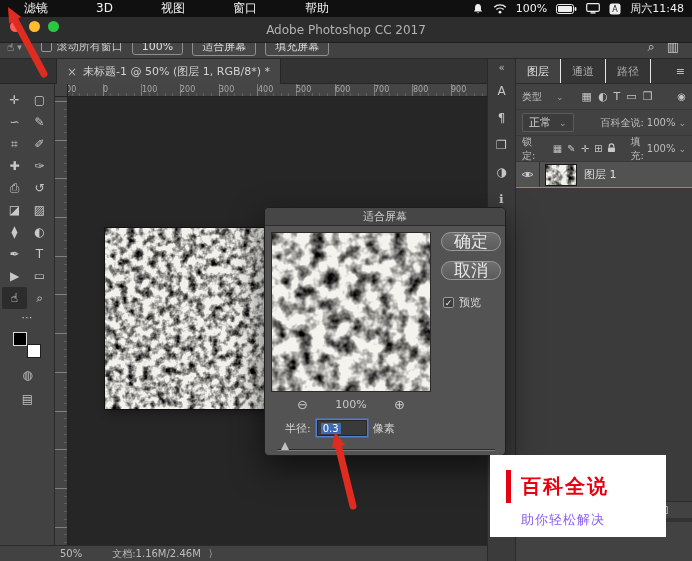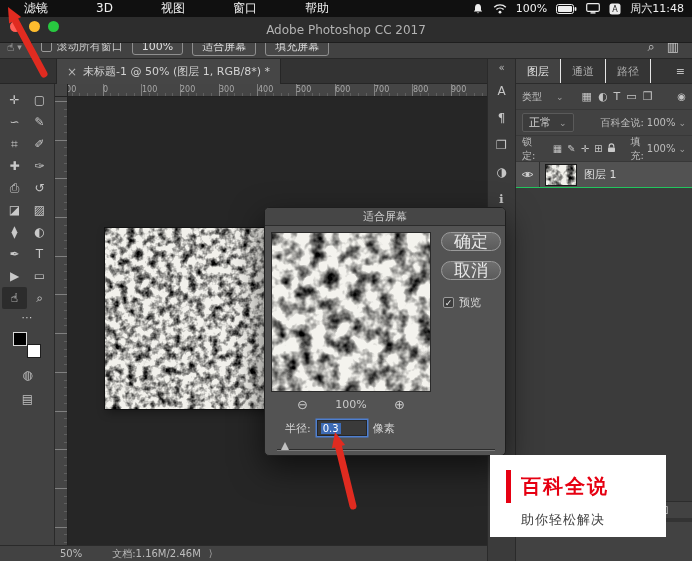--- a/index.html
+++ b/index.html
@@ -110,21 +110,21 @@
   .radius-input{width:50px;height:16px;background:#3a3a3a;border:1px solid #262626;box-shadow:0 0 0 1.5px #4e7fd0;display:flex;align-items:center;padding:0 3px}
   .radius-input span{background:#3d6bb5;color:#fff;font-size:10px;padding:0 2px}
   .dlg-slider{position:absolute;left:12px;top:241px;width:218px;height:2px;background:#2c2c2c;border-bottom:1px solid #7a7a7a}
   .dlg-thumb{position:absolute;left:4px;top:-7px;width:0;height:0;border-left:4.5px solid transparent;border-right:4.5px solid transparent;border-bottom:8px solid #c2c2c2}
 
   
   .watermark{position:absolute;left:490px;top:455px;width:176px;height:82px;background:#fff;z-index:50;padding:15px 0 0 16px}
   .wm-row{display:flex;align-items:center}
   .wm-bar{width:5px;height:33px;background:#e60012;margin-right:10px}
   .wm-title{font-size:20px;font-weight:bold;color:#e60012;letter-spacing:2px}
-  .wm-sub{font-size:13px;color:#404040;margin:8px 0 0 15px;letter-spacing:1px}
+  .wm-sub{font-size:13px;color:#8b5cf6;margin:8px 0 0 15px;letter-spacing:1px}
 
   
   .arrow{position:absolute;z-index:60;pointer-events:none}
   .arrow1{left:0;top:0}
   .arrow2{left:305px;top:424px}
 </style>
 </head>
 <body>
 
 <div class="screen">

